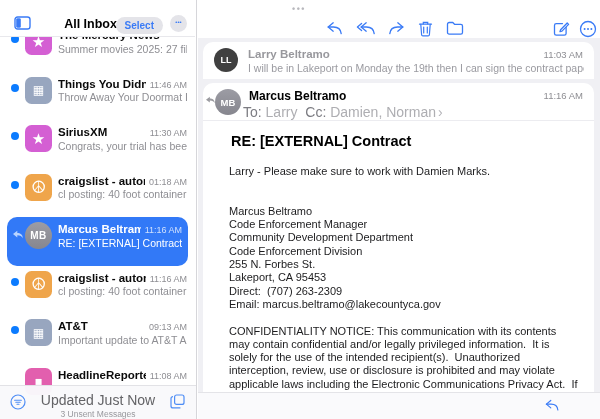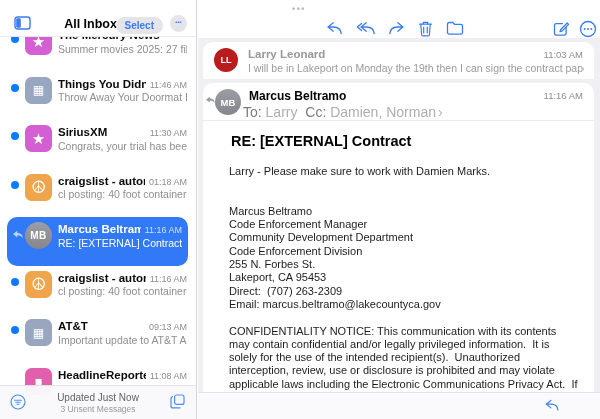--- a/index.html
+++ b/index.html
@@ -42,33 +42,33 @@
   .sname { font-size:11.5px; font-weight:700; color:#0a0a0a; white-space:nowrap; overflow:hidden; }
   .stime { font-size:9px; color:#8e8e93; flex-shrink:0; margin-left:4px; }
   .spreview { margin-top:1.5px; font-size:10.5px; color:#8e8e93; white-space:nowrap; overflow:hidden; }
   .mrow.selected { background:#3279f7; border-radius:10px; margin-left:7px; margin-right:7px; padding-left:51px; padding-right:6px; }
   .mrow.selected .avatar { left:18px; }
   .mrow.selected .sname, .mrow.selected .spreview { color:#fff; }
   .mrow.selected .stime { color:#cfe0fd; }
   .arrow-ind { position:absolute; left:5px; top:13px; color:#b9d4ff; }
   .sb-footer { position:absolute; left:0; bottom:0; width:196px; height:34px; background:rgba(249,249,251,.97);
     border-top:1px solid #e2e2e6; z-index:6; text-align:center; padding-top:6px; }
-  .sbf1 { font-size:10px; color:#636366; }
+  .sbf1 { font-size:14px; color:#636366; }
   .sbf2 { font-size:8.5px; color:#98989d; margin-top:1px; }
   .sbf-icon-l { position:absolute; left:10px; top:8px; color:#4e8df5; }
   .sbf-icon-r { position:absolute; right:11px; top:8px; color:#4e8df5; }
   
   .content { position:absolute; left:198px; top:0; right:0; height:100%; background:#f0f0f4; }
   .content-top { position:absolute; top:0; left:0; right:0; height:38px; background:#fff; }
   .handle-dots { position:absolute; left:94px; top:4px; color:#b8b8bd; font-size:9px; letter-spacing:1.5px; font-weight:700; }
   .tb { position:absolute; top:20px; color:#3a7bf6; }
   .card { position:absolute; left:5px; right:6px; background:#fff; }
   .card1 { top:42px; height:37px; border-radius:10px 10px 0 0; }
   .card2 { top:83px; bottom:27px; border-radius:10px 10px 0 0; overflow:hidden; }
-  .c1-av { position:absolute; left:11px; top:6px; width:24px; height:24px; border-radius:50%; background:#b91c1c; color:#fff;
+  .c1-av { position:absolute; left:11px; top:6px; width:24px; height:24px; border-radius:50%; background:#404040; color:#fff;
     display:flex; align-items:center; justify-content:center; font-size:9px; font-weight:700; }
   .c1-name { position:absolute; left:45px; top:6px; font-size:11.5px; font-weight:700; color:#98989d; }
   .c1-time { position:absolute; right:11px; top:7px; font-size:9.5px; color:#8e8e93; }
   .c1-prev { position:absolute; left:45px; right:10px; top:20px; font-size:10.5px; color:#9a9aa0; white-space:nowrap; overflow:hidden; }
   .msg-header { position:relative; height:38px; border-bottom:1px solid #ececf0; }
   .mh-arrow { position:absolute; left:2px; top:13px; color:#9b9ba0; }
   .mh-av { position:absolute; left:12px; top:6px; width:26px; height:26px; border-radius:50%;
     background:linear-gradient(180deg,#9c9ca4,#86868e); color:#fff; display:flex; align-items:center; justify-content:center;
     font-size:9.5px; font-weight:700; }
   .mh-name { position:absolute; left:46px; top:6px; font-size:12px; font-weight:700; color:#000; }
@@ -278,21 +278,21 @@
       <svg width="18" height="18" viewBox="0 0 18 18">
           <circle cx="9" cy="9" r="7.5" fill="none" stroke="currentColor" stroke-width="1.3"></circle>
           <circle cx="5.6" cy="9" r="1" fill="currentColor"></circle>
           <circle cx="9" cy="9" r="1" fill="currentColor"></circle>
           <circle cx="12.4" cy="9" r="1" fill="currentColor"></circle>
         </svg>
     </span>
 
     <div class="card card1">
       <span class="c1-av">LL</span>
-      <span class="c1-name">Larry Leonard</span>
+      <span class="c1-name">Larry Beltramo</span>
       <span class="c1-time">11:03 AM</span>
       <div class="c1-prev">I will be in Lakeport on Monday the 19th then I can sign the contract paperwork Sent fr...</div>
     </div>
 
     <div class="card card2">
       <div class="msg-header">
         <span class="mh-arrow">
           <svg width="10" height="8" viewBox="0 0 11 9">
               <path d="M5.3 0.8 L1 4.1 l4.3 3.3 V5.2 c2.9 0 4.6 1 5.5 3 0-3.9-2.5-5.3-5.5-5.3 z" fill="currentColor"></path>
             </svg>

